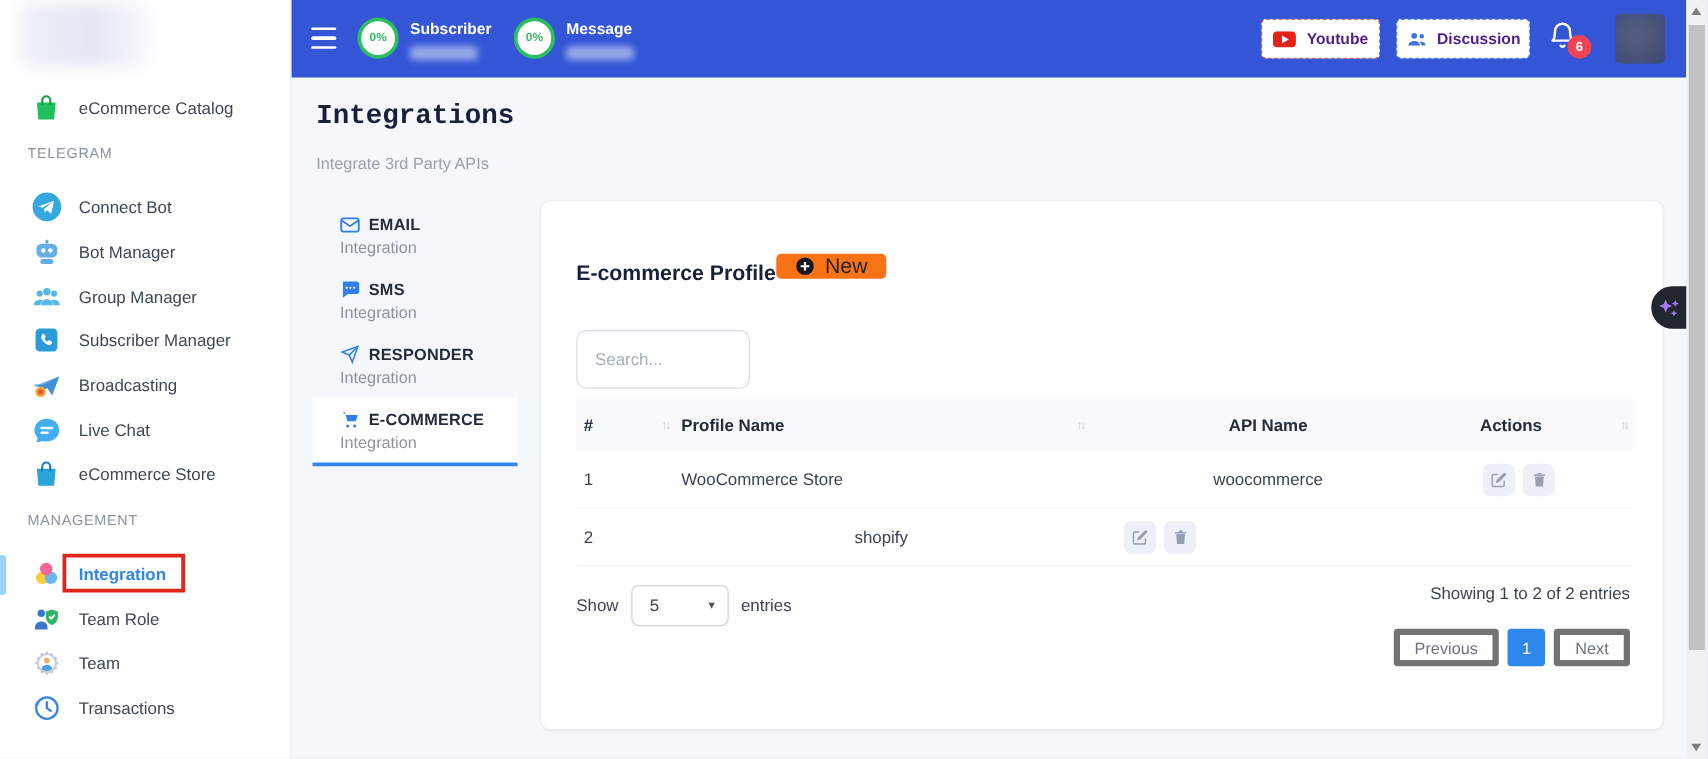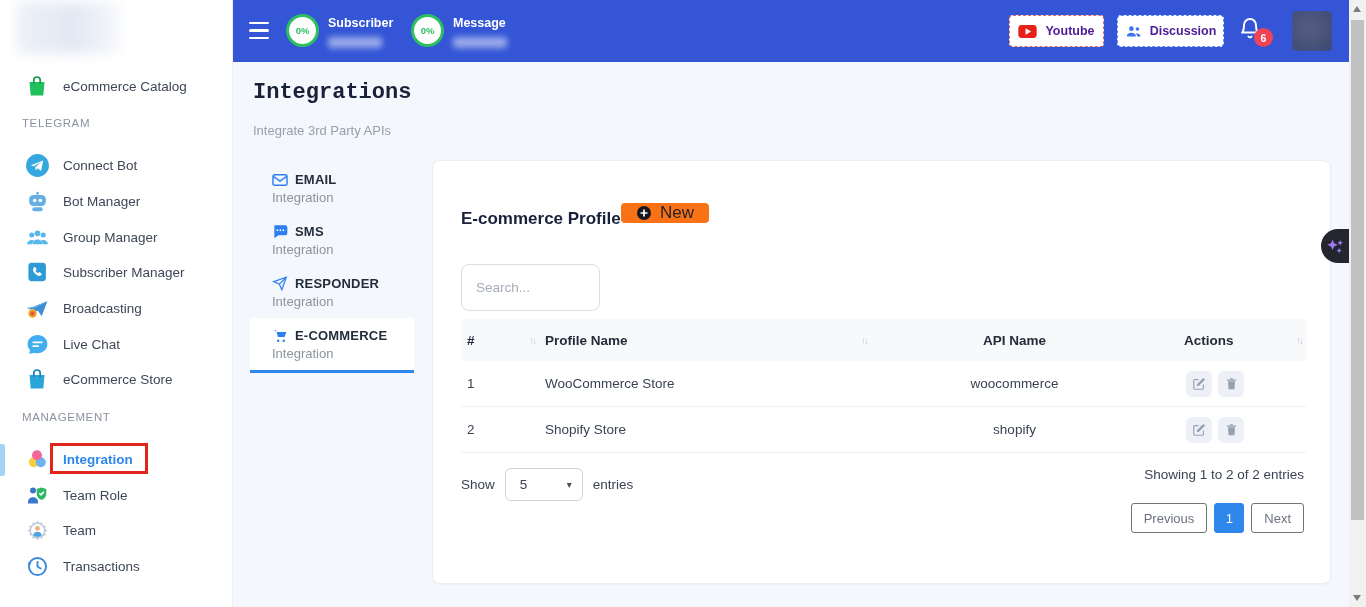--- a/index.html
+++ b/index.html
@@ -76,21 +76,21 @@
   .actions { display:flex; gap:6px; padding-left:28px; }
   .act-btn { width:26px; height:26px; border:none; border-radius:6px; background:#edf1f7; display:flex;
     align-items:center; justify-content:center; cursor:pointer; }
   
   .show-row { position:absolute; left:28px; top:307px; display:flex; align-items:center; gap:10px; font-size:13.5px; color:#3b4252; }
   .select-box { width:78px; height:33px; border:1px solid #ced4da; border-radius:6px; display:flex; align-items:center;
     justify-content:space-between; padding:0 10px 0 14px; cursor:pointer; background:#fff; }
   .select-box .chev { font-size:10px; color:#49505a; }
   .showing-text { position:absolute; right:26px; top:306px; font-size:13.5px; color:#3b4252; }
   .pagination { position:absolute; right:26px; top:342px; display:flex; gap:7px; }
-  .pg-btn { height:30px; padding:0 12px; border:1px solid #737373; background:#fff; color:#6b7380; font-size:13px;
+  .pg-btn { height:30px; padding:0 12px; border:5px solid #737373; background:#fff; color:#6b7380; font-size:13px;
     border-radius:3px; display:flex; align-items:center; justify-content:center; cursor:pointer; font-family:inherit; }
   .pg-btn.active { background:#2f86eb; border-color:#2f86eb; color:#fff; width:30px; padding:0; }
   
   .ai-fab { position:absolute; right:17px; top:229px; width:28px; height:34px; background:#23262e;
     border-radius:17px 0 0 17px; display:flex; align-items:center; justify-content:center; cursor:pointer; z-index:7; }
 </style>
 </head>
 <body>
 
 <div id="app">
@@ -419,21 +419,20 @@
                       <rect x="3.5" y="3.8" width="17" height="2.2" rx="1"></rect>
                       <rect x="9" y="1.6" width="6" height="2.2" rx="1"></rect>
                     </svg>
                 </span>
               </button>
             </div>
           </div>
 
           <div class="tbl-row">
             <div class="cell">2</div>
-            <div class="cell">Shopify Store</div>
             <div class="cell center">shopify</div>
             <div class="actions">
               <button class="act-btn">
                 <span style="display:flex">
                   <svg width="14" height="14" viewBox="0 0 24 24" fill="none" stroke="#97a0b1" stroke-width="2">
                       <path d="M11 4.5H5a2 2 0 0 0-2 2V19a2 2 0 0 0 2 2h12.5a2 2 0 0 0 2-2v-6"></path>
                       <path d="M18.3 2.7a2.1 2.1 0 0 1 3 3L12 15l-4 1 1-4 9.3-9.3z" fill="#97a0b1" stroke="none"></path>
                     </svg>
                 </span>
               </button>

